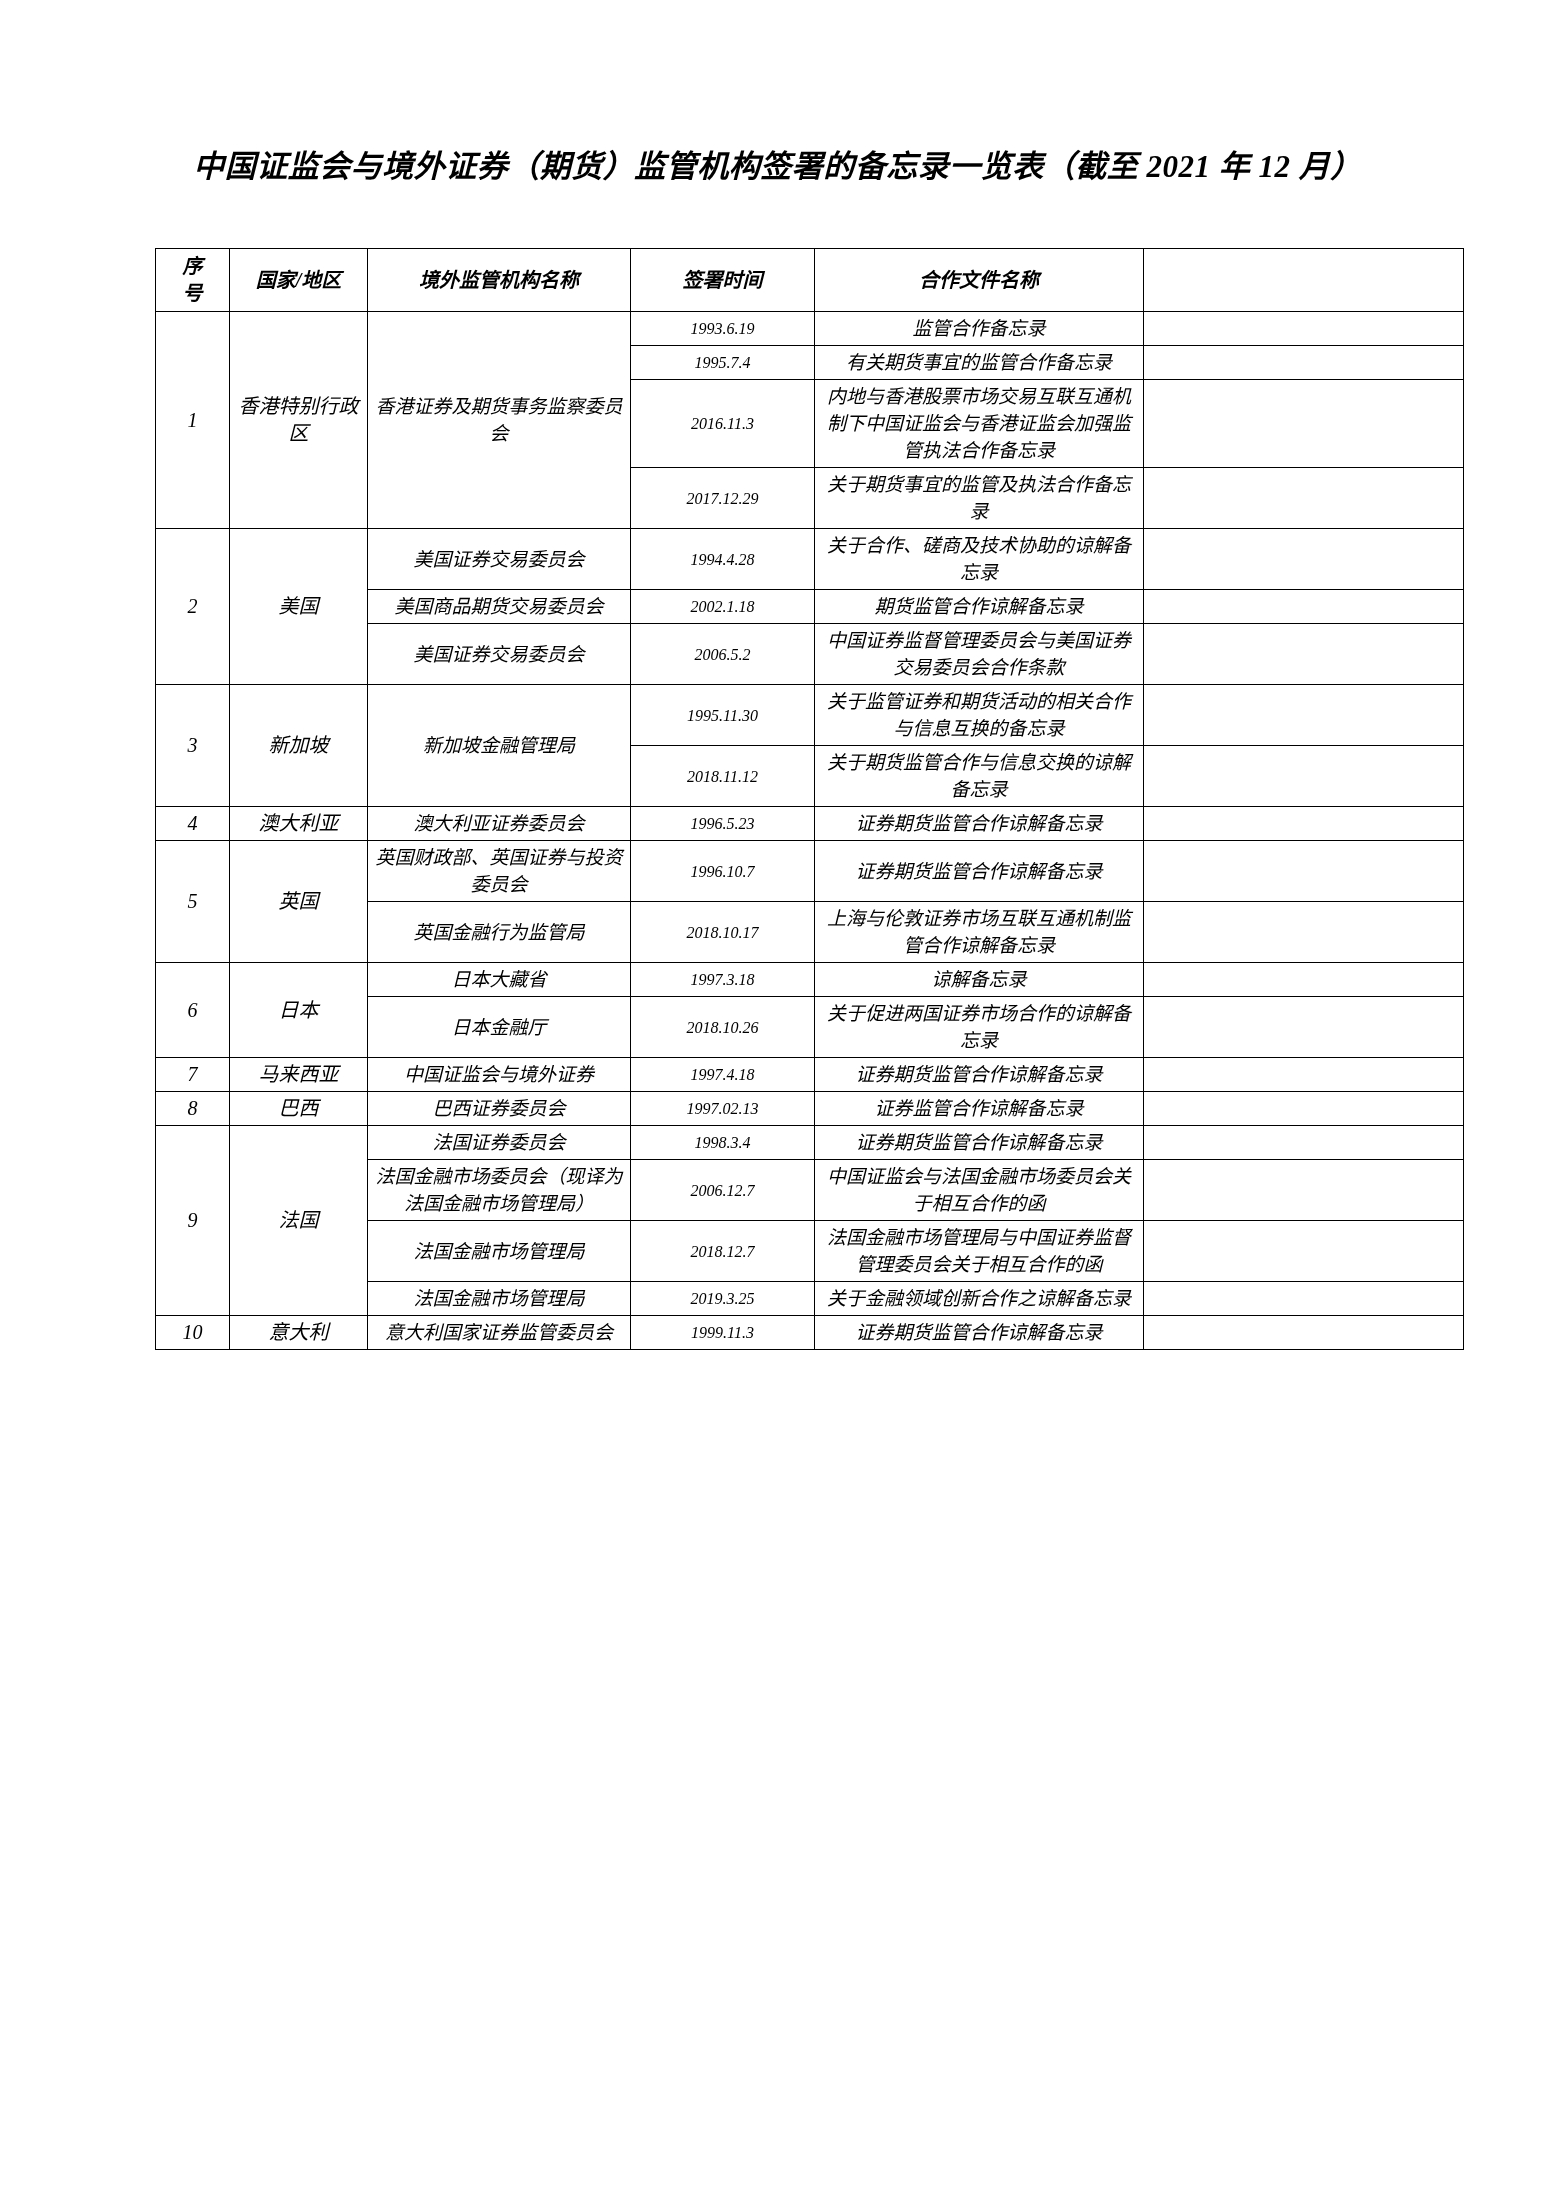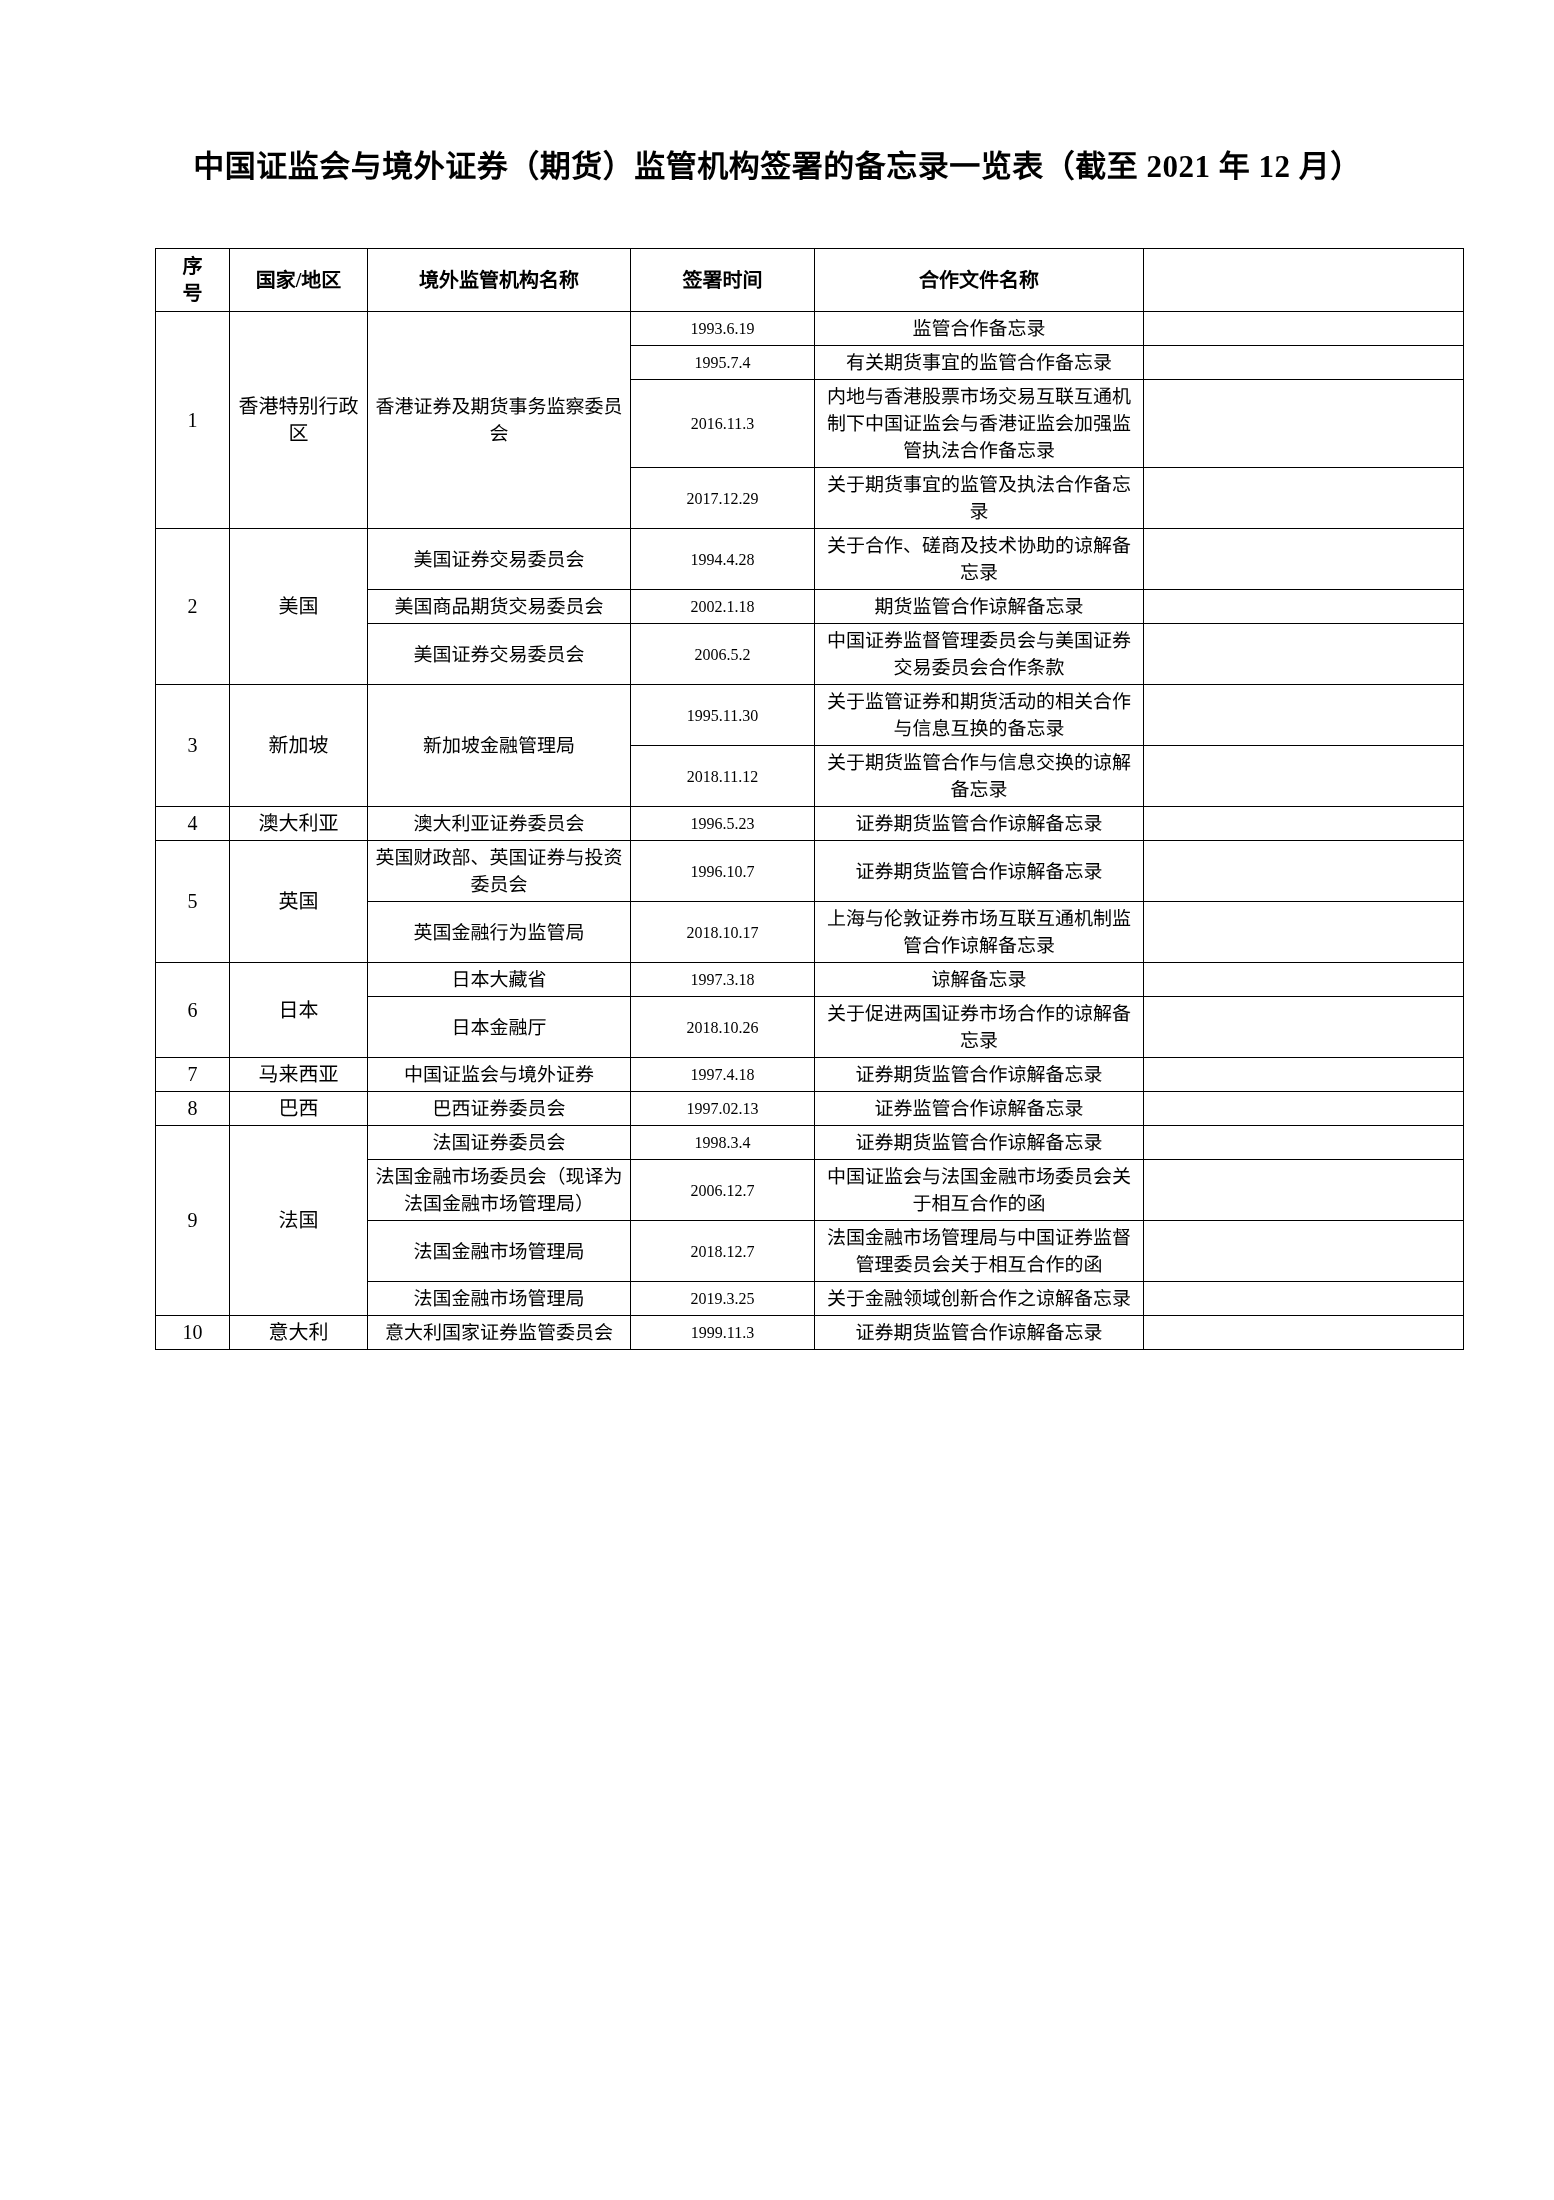--- a/index.html
+++ b/index.html
@@ -15,20 +15,21 @@
     overflow: hidden;
     position: relative;
   }
   .page {
     position: absolute;
     left: 0;
     top: 0;
     width: 1554px;
     height: 2120px;
     background: #ffffff;
+    font-style: italic;
   }
   .doc-title {
     position: absolute;
     left: 155px;
     top: 145px;
     width: 1245px;
     text-align: center;
     font-size: 31px;
     font-weight: bold;
     letter-spacing: 0.5px;

